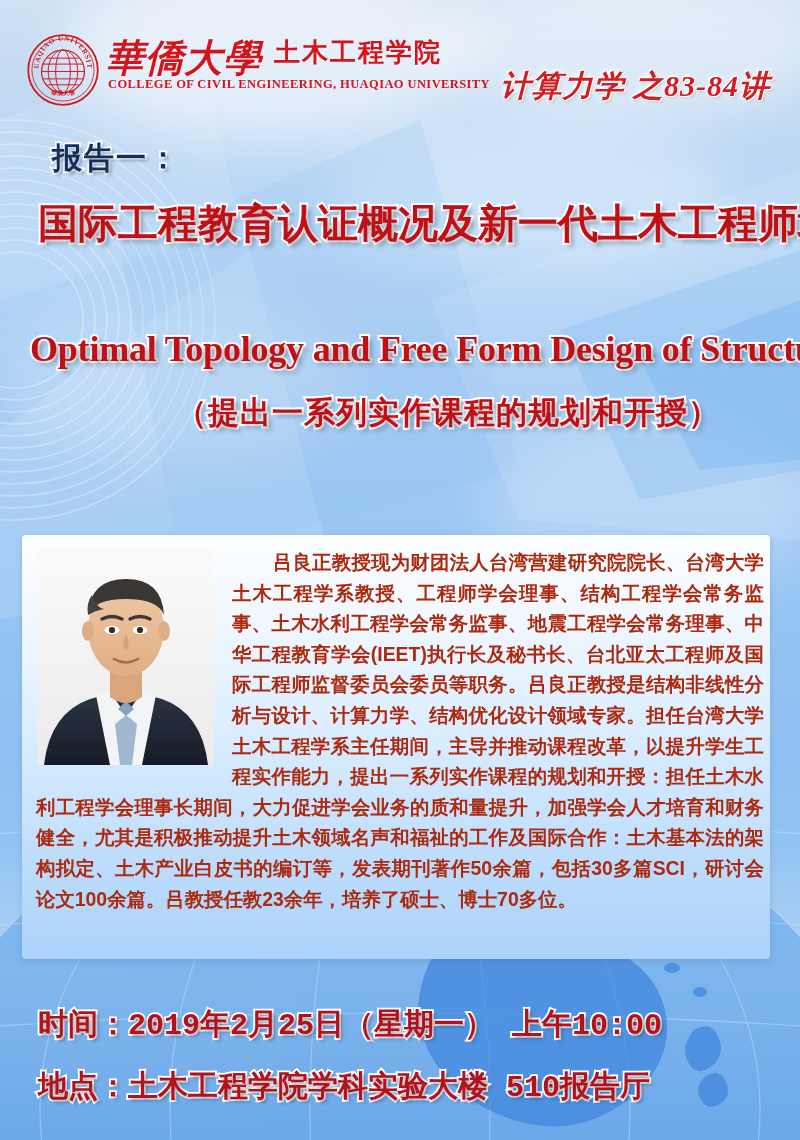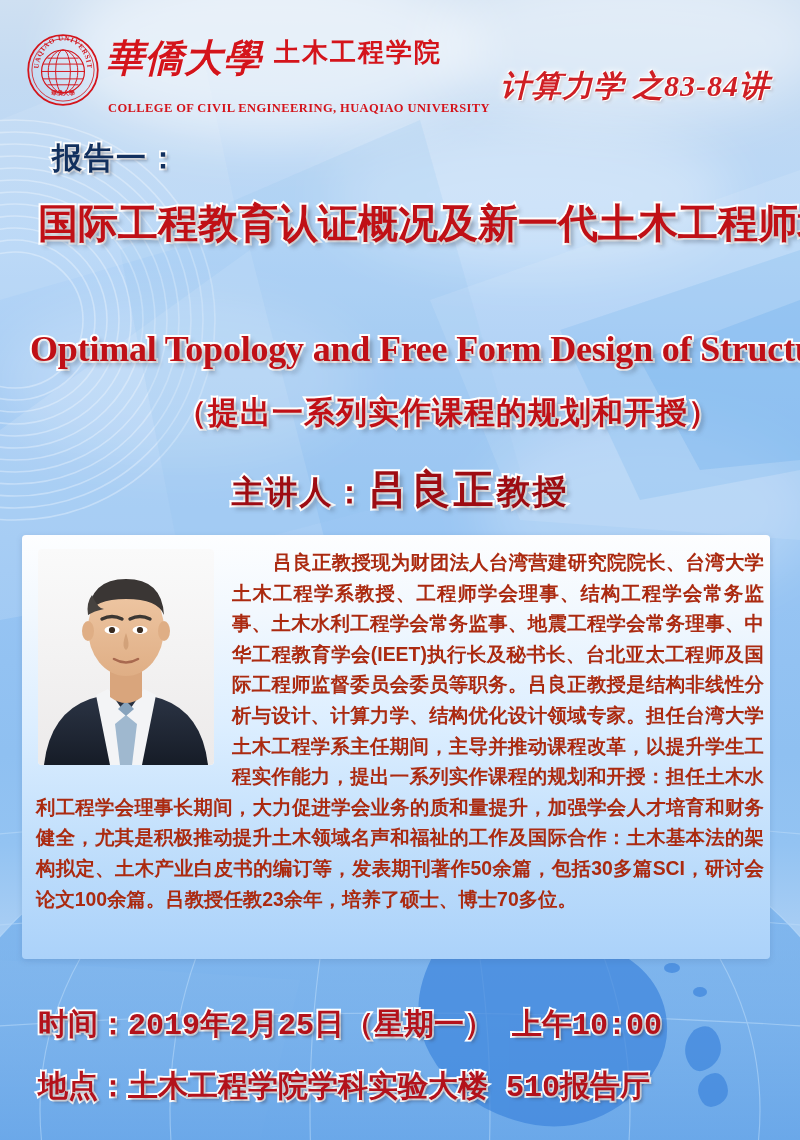--- a/index.html
+++ b/index.html
@@ -44,21 +44,21 @@
     text-shadow:0 1px 0 rgba(255,255,255,.5);
   }
   .uni-cn-sub{
     font-family:"Liberation Serif","DejaVu Serif",serif;
     font-weight:bold;font-size:26px;color:#d4141b;line-height:1;
     margin-left:12px;margin-bottom:11px;letter-spacing:2px;
   }
   .uni-en{
     font-family:"Liberation Serif","DejaVu Serif",serif;
     font-weight:bold;font-size:12.5px;color:#d4141b;letter-spacing:.4px;
-    margin-top:24px;margin-left:2px;
+    margin-top:0;margin-left:2px;
   }
   #lecture-series{
     position:absolute;right:30px;top:66px;
     font-family:"Liberation Serif","DejaVu Serif",serif;
     font-weight:bold;font-size:30px;color:#cf1f24;font-style:italic;
     letter-spacing:1px;
     text-shadow:
       0 0 6px #ffffff, 0 0 10px #ffffff, 1px 1px 0 #ffffff,
       -1px -1px 0 #ffffff, 2px 2px 3px rgba(90,90,110,.45);
   }
@@ -253,23 +253,20 @@
 
     <div id="lecture-series">计算力学 之83-84讲</div>
   </div>
 
   <div class="label-line" style="top:138px;">报告一：</div>
   <div class="title-red" id="title1">国际工程教育认证概况及新一代土木工程师培育方式</div>
 
   <div class="title-red" id="title2-en">Optimal Topology and Free Form Design of Structures</div>
   <div class="title-red" id="title2-cn">（提出一系列实作课程的规划和开授）</div>
 
-  <div id="speaker-line">
-    <span>主讲人：</span><span class="nm">吕良正</span><span class="tt">教授</span>
-  </div>
 
   <div id="bio-card">
 
     <div id="portrait">
       <svg viewBox="0 0 176 216" width="176" height="216">
         <defs>
           <linearGradient id="bg" x1="0" y1="0" x2="0" y2="1">
             <stop offset="0%" stop-color="#fafafa"></stop>
               <stop offset="100%" stop-color="#eceaea"></stop>
           </linearGradient>

